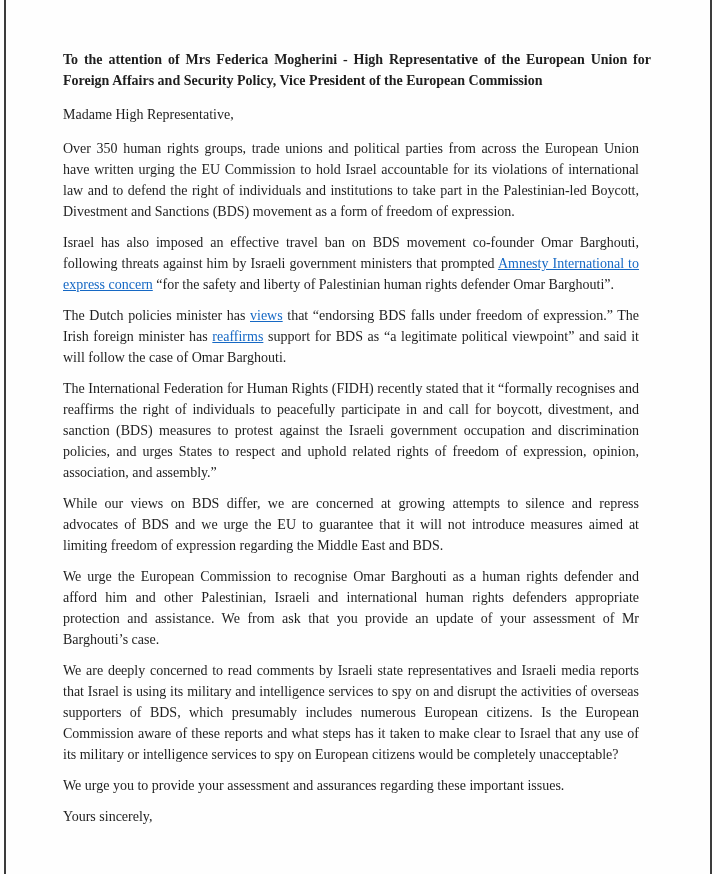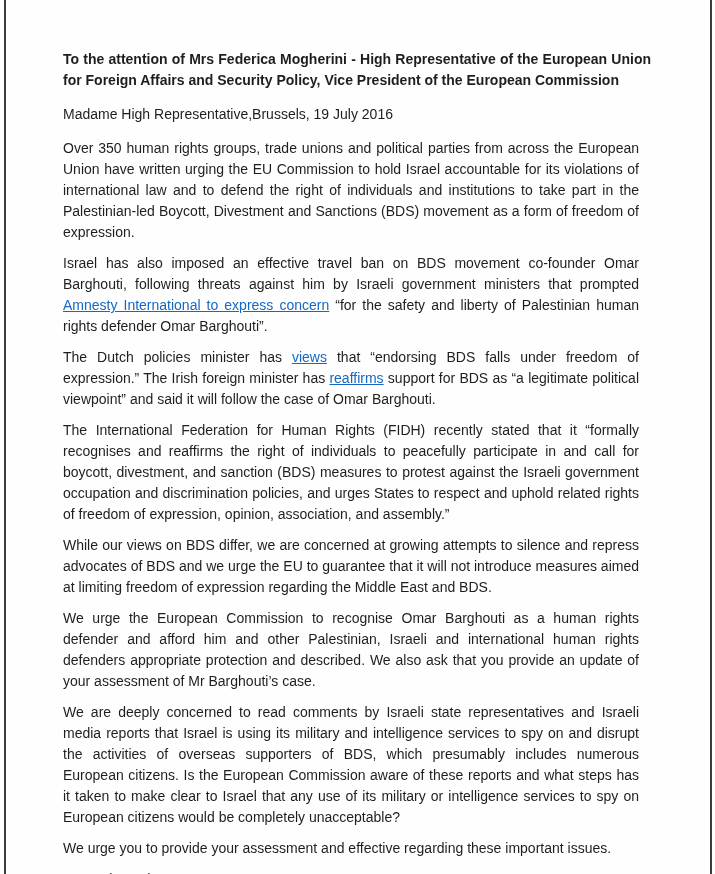--- a/index.html
+++ b/index.html
@@ -6,21 +6,21 @@
     margin: 0;
     padding: 0;
     background: #ffffff;
   }
   .page {
     position: relative;
     width: 715px;
     height: 874px;
     background: #fefefe;
     overflow: hidden;
-    font-family: Liberation Sans, sans-serif;
+    font-family: Liberation Serif, serif;
     color: #1e1e1e;
   }
   .edge {
     position: absolute;
     top: 0;
     bottom: 0;
     width: 2px;
     background: #3c3c3c;
   }
   .edge-left  { left: 4px; }
@@ -33,20 +33,21 @@
     font-size: 14px;
     line-height: 21px;
   }
   .letter-header {
     font-weight: bold;
     text-align: justify;
     margin: 0 0 13px 0;
   }
   .salutation-row {
     display: flex;
+    justify-content: space-between;
     align-items: baseline;
     margin: 0 0 13px 0;
   }
   p.para {
     margin: 0 12px 10px 0;
     text-align: justify;
   }
   p.closing {
     margin: 0;
     text-align: left;
@@ -62,29 +63,28 @@
 
 <div class="page">
   <div class="edge edge-left"></div>
   <div class="edge edge-right"></div>
 
   <div class="content">
     <p class="letter-header">To the attention of Mrs Federica Mogherini - High Representative of the European Union for Foreign Affairs and Security Policy, Vice President of the European Commission</p>
 
     <div class="salutation-row">
       <span>Madame High Representative,</span>
-      <span>Brussels, 19 July 2016</span>
     </div>
 
     <div id="paragraphs">
         <p class="para"><span>Over 350 human rights groups, trade unions and political parties from across the European Union have written urging the EU Commission to hold Israel accountable for its violations of international law and to defend the right of individuals and institutions to take part in the Palestinian-led Boycott, Divestment and Sanctions (BDS) movement as a form of freedom of expression.</span></p>
         <p class="para"><span>Israel has also imposed an effective travel ban on BDS movement co-founder Omar Barghouti, following threats against him by Israeli government ministers that prompted </span><a class="link" href="#">Amnesty International to express concern</a><span> “for the safety and liberty of Palestinian human rights defender Omar Barghouti”.</span></p>
         <p class="para"><span>The Dutch policies minister has </span><a class="link" href="#">views</a><span> that “endorsing BDS falls under freedom of expression.” The Irish foreign minister has </span><a class="link" href="#">reaffirms</a><span> support for BDS as “a legitimate political viewpoint” and said it will follow the case of Omar Barghouti.</span></p>
         <p class="para"><span>The International Federation for Human Rights (FIDH) recently stated that it “formally recognises and reaffirms the right of individuals to peacefully participate in and call for boycott, divestment, and sanction (BDS) measures to protest against the Israeli government occupation and discrimination policies, and urges States to respect and uphold related rights of freedom of expression, opinion, association, and assembly.”</span></p>
         <p class="para"><span>While our views on BDS differ, we are concerned at growing attempts to silence and repress advocates of BDS and we urge the EU to guarantee that it will not introduce measures aimed at limiting freedom of expression regarding the Middle East and BDS.</span></p>
-        <p class="para"><span>We urge the European Commission to recognise Omar Barghouti as a human rights defender and afford him and other Palestinian, Israeli and international human rights defenders appropriate protection and described. We also ask that you provide an update of your assessment of Mr Barghouti’s case.</span></p>
+        <p class="para"><span>We urge the European Commission to recognise Omar Barghouti as a human rights defender and afford him and other Palestinian, Israeli and international human rights defenders appropriate protection and assistance. We from ask that you provide an update of your assessment of Mr Barghouti’s case.</span></p>
         <p class="para"><span>We are deeply concerned to read comments by Israeli state representatives and Israeli media reports that Israel is using its military and intelligence services to spy on and disrupt the activities of overseas supporters of BDS, which presumably includes numerous European citizens. Is the European Commission aware of these reports and what steps has it taken to make clear to Israel that any use of its military or intelligence services to spy on European citizens would be completely unacceptable?</span></p>
-        <p class="para"><span>We urge you to provide your assessment and effective regarding these important issues.</span></p>
+        <p class="para"><span>We urge you to provide your assessment and assurances regarding these important issues.</span></p>
       </div>
 
     <p class="closing">Yours sincerely,</p>
   </div>
 </div>
 
 </body></html>

